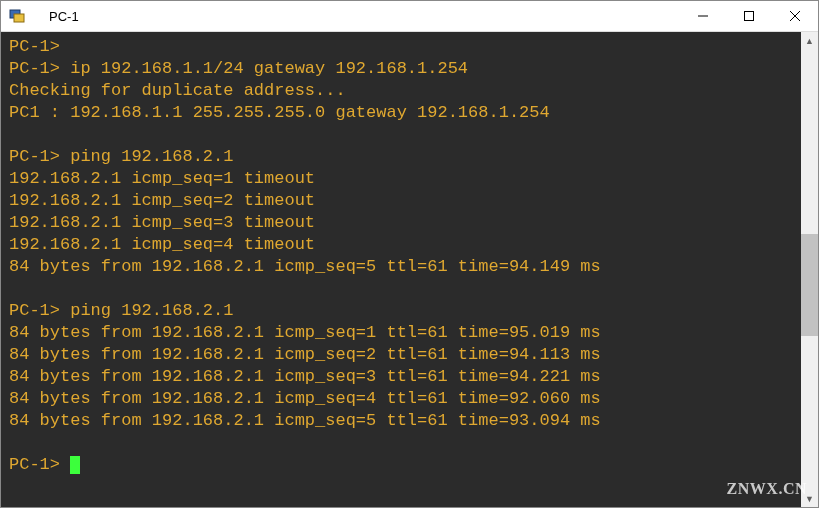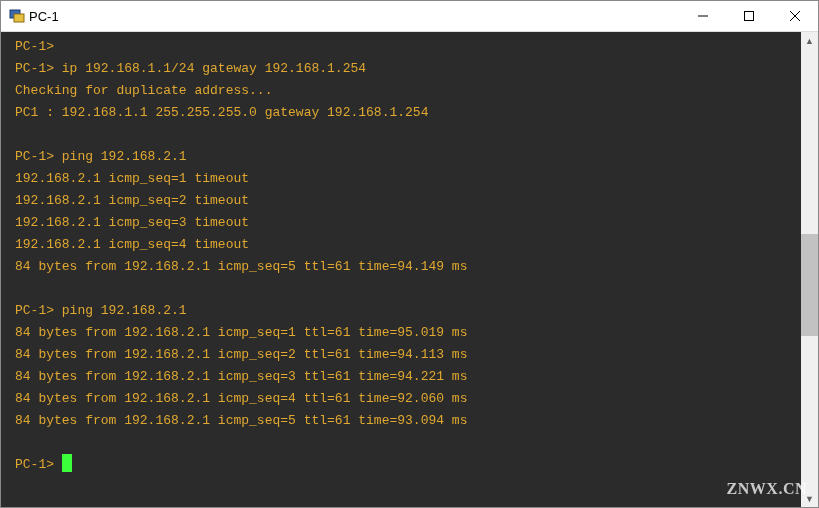--- a/index.html
+++ b/index.html
@@ -8,33 +8,33 @@
   font-family: "Segoe UI", Tahoma, sans-serif;
   background: #fff;
   overflow: hidden;
   position: relative;
 }
 .window { width: 100%; height: 100%; border: 1px solid #888; display: flex; flex-direction: column; }
 .titlebar {
   height: 31px; background: #fff; display: flex; align-items: center; justify-content: space-between;
   padding-left: 8px; border-bottom: 1px solid #ddd;
 }
-.title-left { display: flex; align-items: center; gap: 4px; }
+.title-left { display: flex; align-items: center; gap: 24px; }
 .app-icon { width: 16px; height: 16px; }
 .title-text { font-size: 13px; color: #000; }
 .win-controls { display: flex; height: 100%; }
 .win-btn { width: 46px; height: 100%; display: flex; align-items: center; justify-content: center; cursor: pointer; }
 .win-btn svg { width: 10px; height: 10px; }
 .client {
   flex: 1; display: flex; background: #2b2b2b; overflow: hidden;
 }
 .terminal {
-  flex: 1; padding: 4px 14px;
+  flex: 1; padding: 4px 8px;
   font-family: "Consolas", "Courier New", monospace;
-  font-size: 13px; line-height: 22px;
+  font-size: 17px; line-height: 22px;
   color: #e0a830; white-space: pre; overflow: hidden;
 }
 .cursor { display: inline-block; width: 10px; height: 18px; background: #3cff3c; vertical-align: text-bottom; }
 .scrollbar { width: 17px; background: #f0f0f0; position: relative; }
 .scroll-arrow {
   width: 17px; height: 17px; display: flex; align-items: center; justify-content: center;
   color: #606060; font-size: 9px; background: #f0f0f0;
 }
 .scroll-track { position: absolute; top: 17px; bottom: 17px; left: 0; right: 0; background: #f0f0f0; }
 .scroll-thumb { position: absolute; left: 0; right: 0; top: 42%; height: 23%; background: #c2c2c2; }

